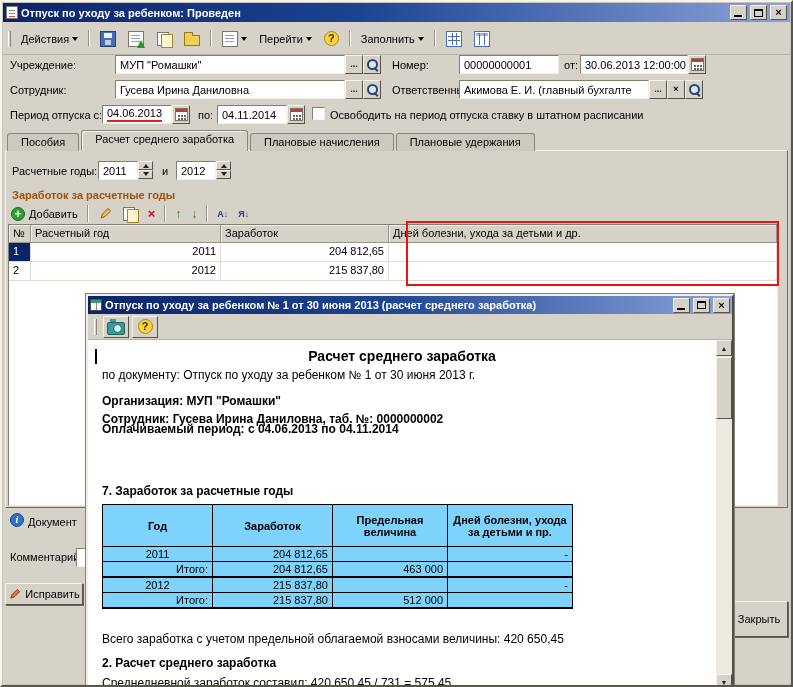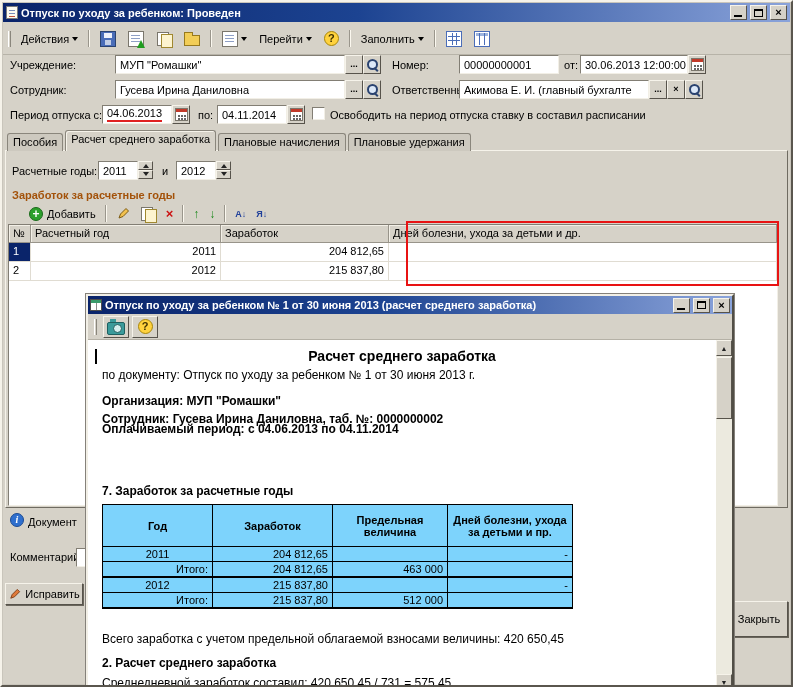--- a/index.html
+++ b/index.html
@@ -72,27 +72,27 @@
 .lbl{position:absolute;white-space:nowrap;font-size:11px}
 .grp{position:absolute;display:flex;align-items:stretch;height:19px}
 .tinput{background:#fff;border:1px solid;border-color:#827e74 #f2efe6 #f2efe6 #827e74;padding:2px 4px;
   font-size:11px;white-space:nowrap;overflow:hidden;display:flex;align-items:center}
 .sbtn{width:18px;flex:none;background:#d6d2c8;border:1px solid;border-color:#f6f3ea #57534b #57534b #f6f3ea;
   display:flex;align-items:center;justify-content:center;font:bold 9px/9px "Liberation Sans",sans-serif;cursor:default}
 .cb{position:absolute;width:13px;height:13px;background:#fff;border:1px solid;border-color:#827e74 #f2efe6 #f2efe6 #827e74}
 .redline{border-bottom:2px solid #e02020;padding-bottom:1px}
 
 .tabs{position:absolute;left:5px;top:128px;height:21px;display:flex;align-items:flex-end;z-index:3}
-.tab{height:18px;padding:2px 5px 0;background:#cdc9bf;border:1px solid #8a867c;border-bottom:none;
+.tab{height:18px;padding:2px 13px 0;background:#cdc9bf;border:1px solid #8a867c;border-bottom:none;
   border-radius:3px 3px 0 0;margin-right:2px;white-space:nowrap;cursor:default}
 .tab.active{height:21px;background:#d6d2c8;box-shadow:inset 1px 1px 0 #f6f3ea}
 .panel{position:absolute;left:3px;right:3px;top:148px;height:358px;background:#d6d2c8;
   border:1px solid;border-color:#f6f3ea #6f6b61 #6f6b61 #f6f3ea}
 .sec-hdr{position:absolute;font-weight:bold;color:#a3520a;white-space:nowrap}
-.ptools{position:absolute;left:19px;top:53px;height:19px;display:flex;align-items:center;gap:2px}
+.ptools{position:absolute;left:1px;top:53px;height:19px;display:flex;align-items:center;gap:2px}
 .flatbtn{display:flex;align-items:center;gap:4px;padding:0 3px;height:19px;border:1px solid transparent;
   background:transparent;font:11px "Liberation Sans",sans-serif;cursor:default;flex:none}
 .spincol{display:flex;flex-direction:column;flex:none}
 .spinb{width:15px;height:9px;background:#d6d2c8;border:1px solid;border-color:#f6f3ea #57534b #57534b #f6f3ea;
   display:flex;align-items:center;justify-content:center;padding:0}
 .tri-u{width:0;height:0;border:3px solid transparent;border-bottom:4px solid #222;margin-bottom:2px}
 .tri-d{width:0;height:0;border:3px solid transparent;border-top:4px solid #222;margin-top:2px}
 
 .grid{position:absolute;left:2px;right:9px;top:73px;height:282px;background:#fff;overflow:hidden;
   border:1px solid;border-color:#827e74 #f2efe6 #f2efe6 #827e74;font-size:11px}
@@ -256,21 +256,21 @@
       </button>
   </div>
   <span class="lbl" style="left:196px;top:107px">по:</span>
   <div class="grp" style="left:215px;top:103px">
     <div class="tinput" style="width:70px">04.11.2014</div>
     <button class="sbtn">
         <span class="ic-cal"></span>
       </button>
   </div>
   <span class="cb" style="left:310px;top:105px"></span>
-  <span class="lbl" style="left:328px;top:107px">Освободить на период отпуска ставку в составил расписании</span>
+  <span class="lbl" style="left:328px;top:107px">Освободить на период отпуска ставку в штатном расписании</span>
 
   <div class="tabs">
     <div class="tab">Пособия</div>
     <div class="tab active">Расчет среднего заработка</div>
     <div class="tab">Плановые начисления</div>
     <div class="tab">Плановые удержания</div>
   </div>
 
   <div class="panel">
     <span class="lbl" style="left:6px;top:14px">Расчетные годы:</span>

